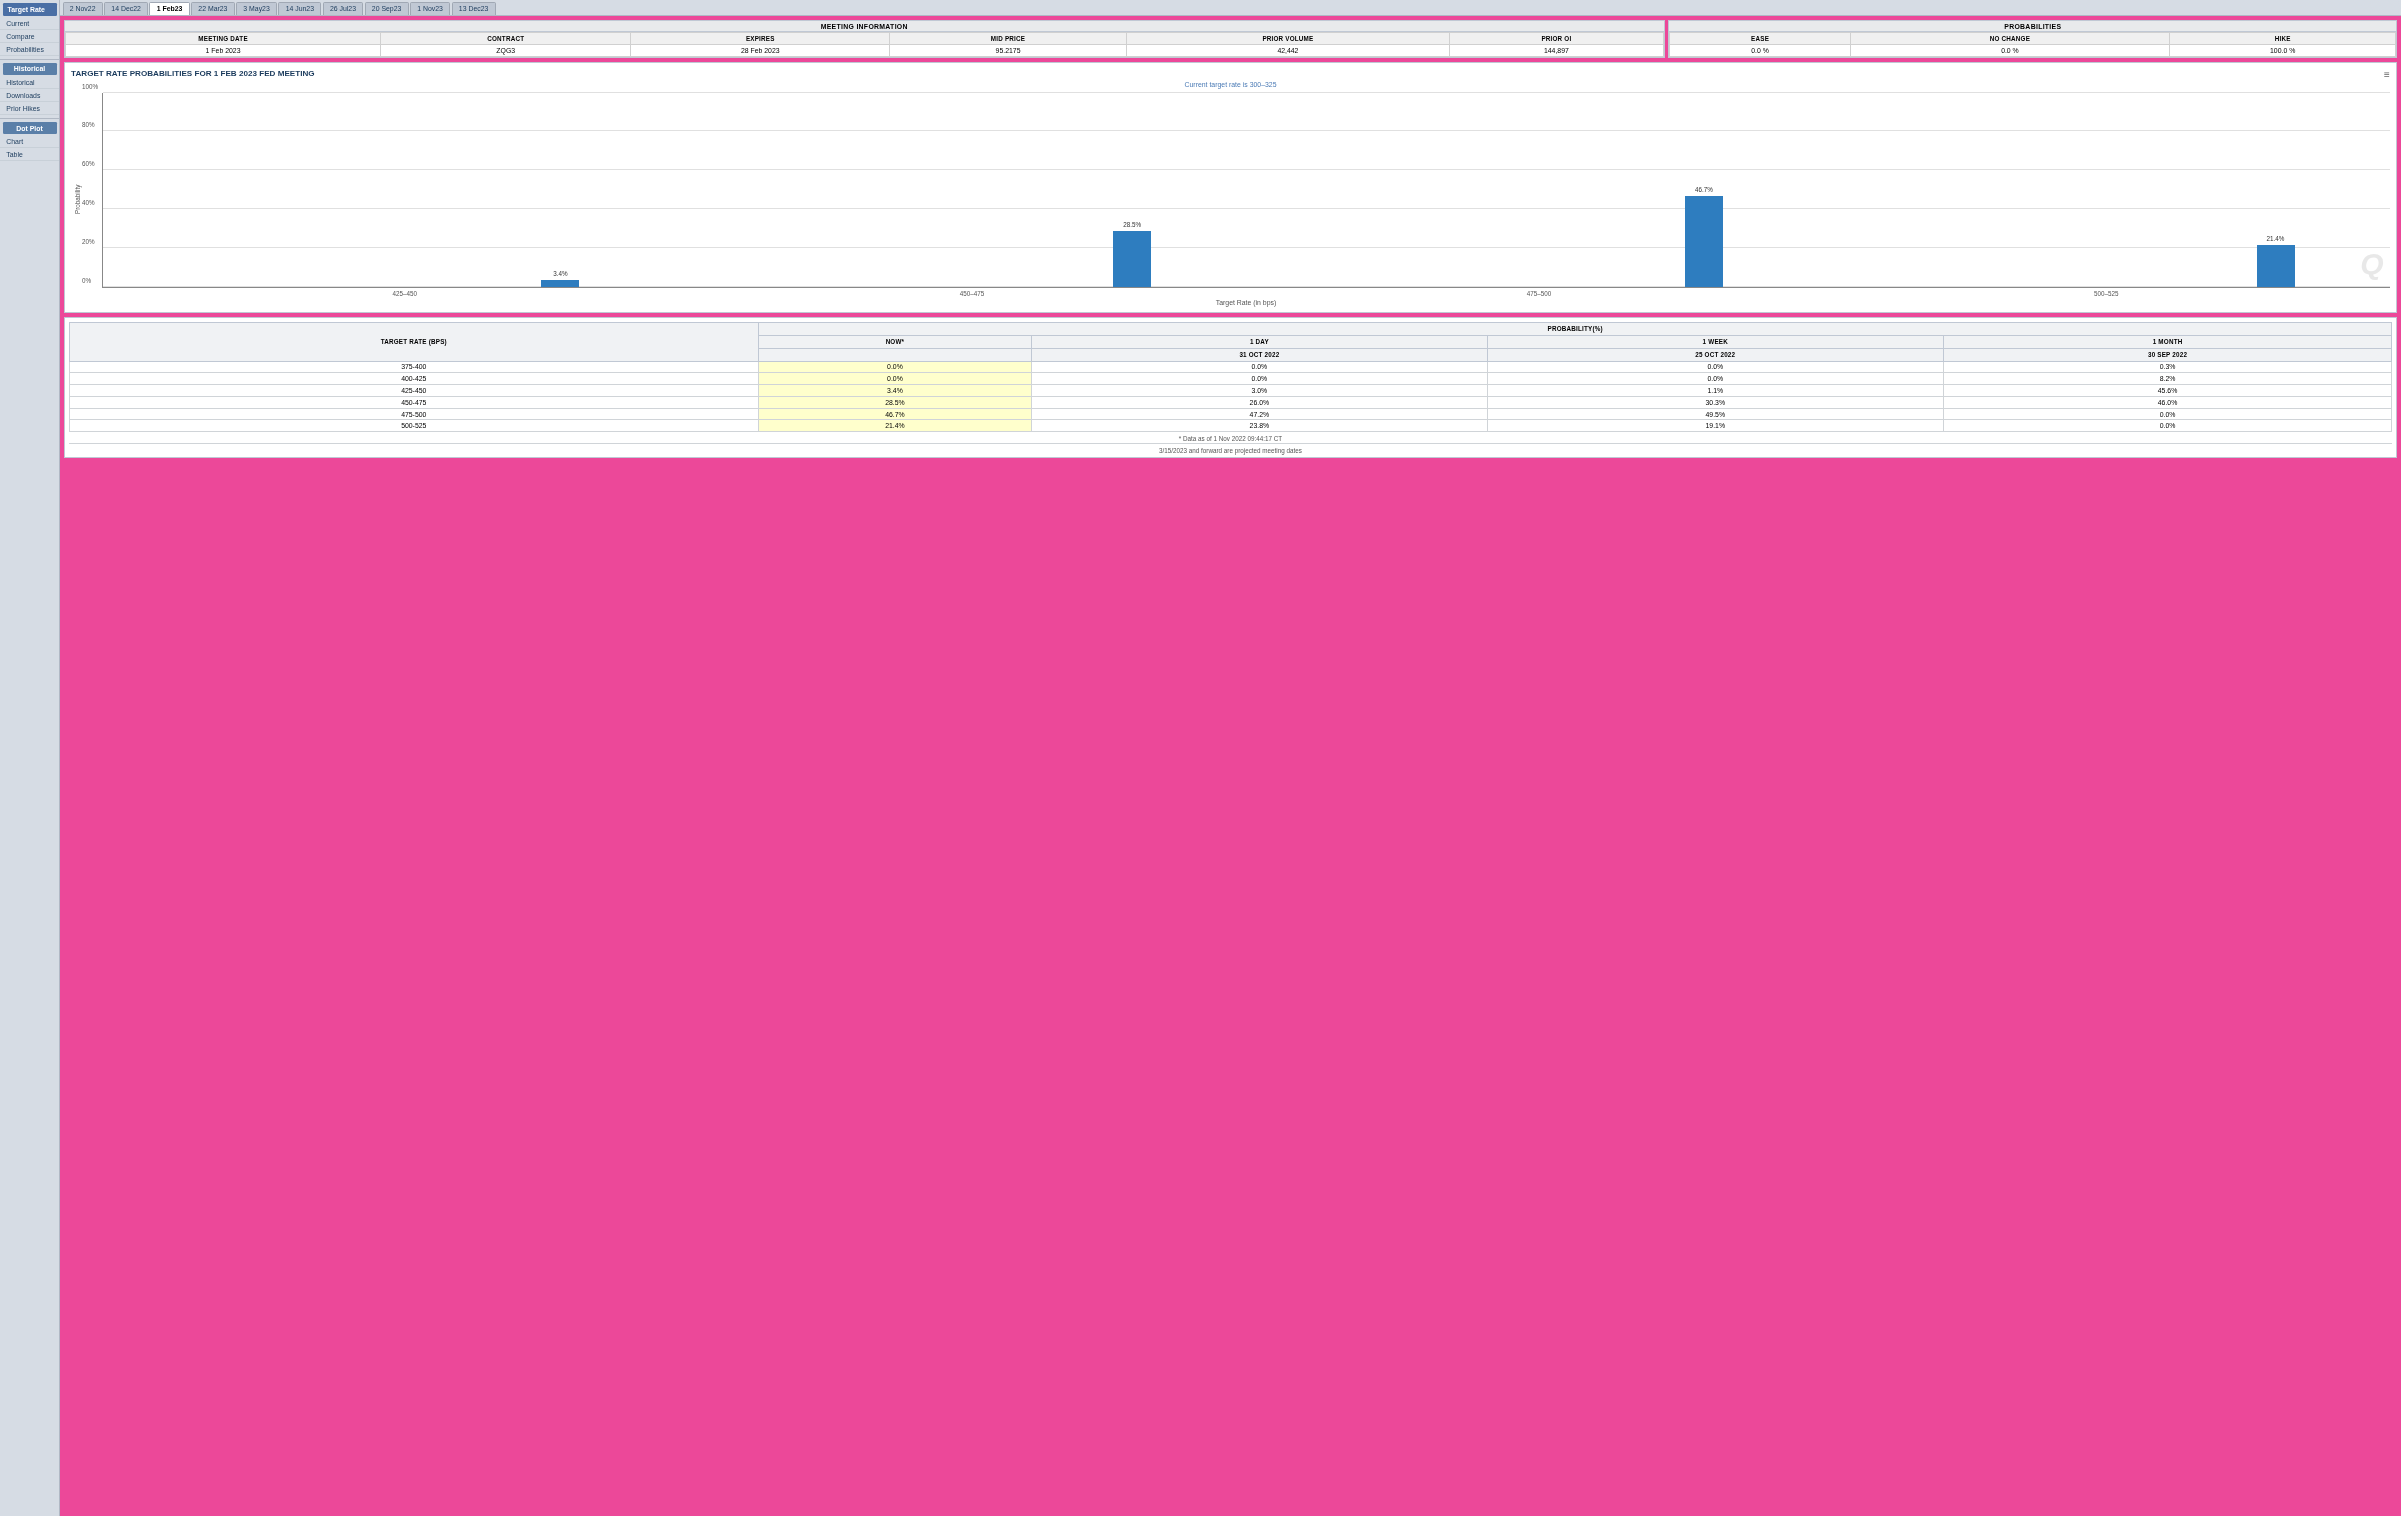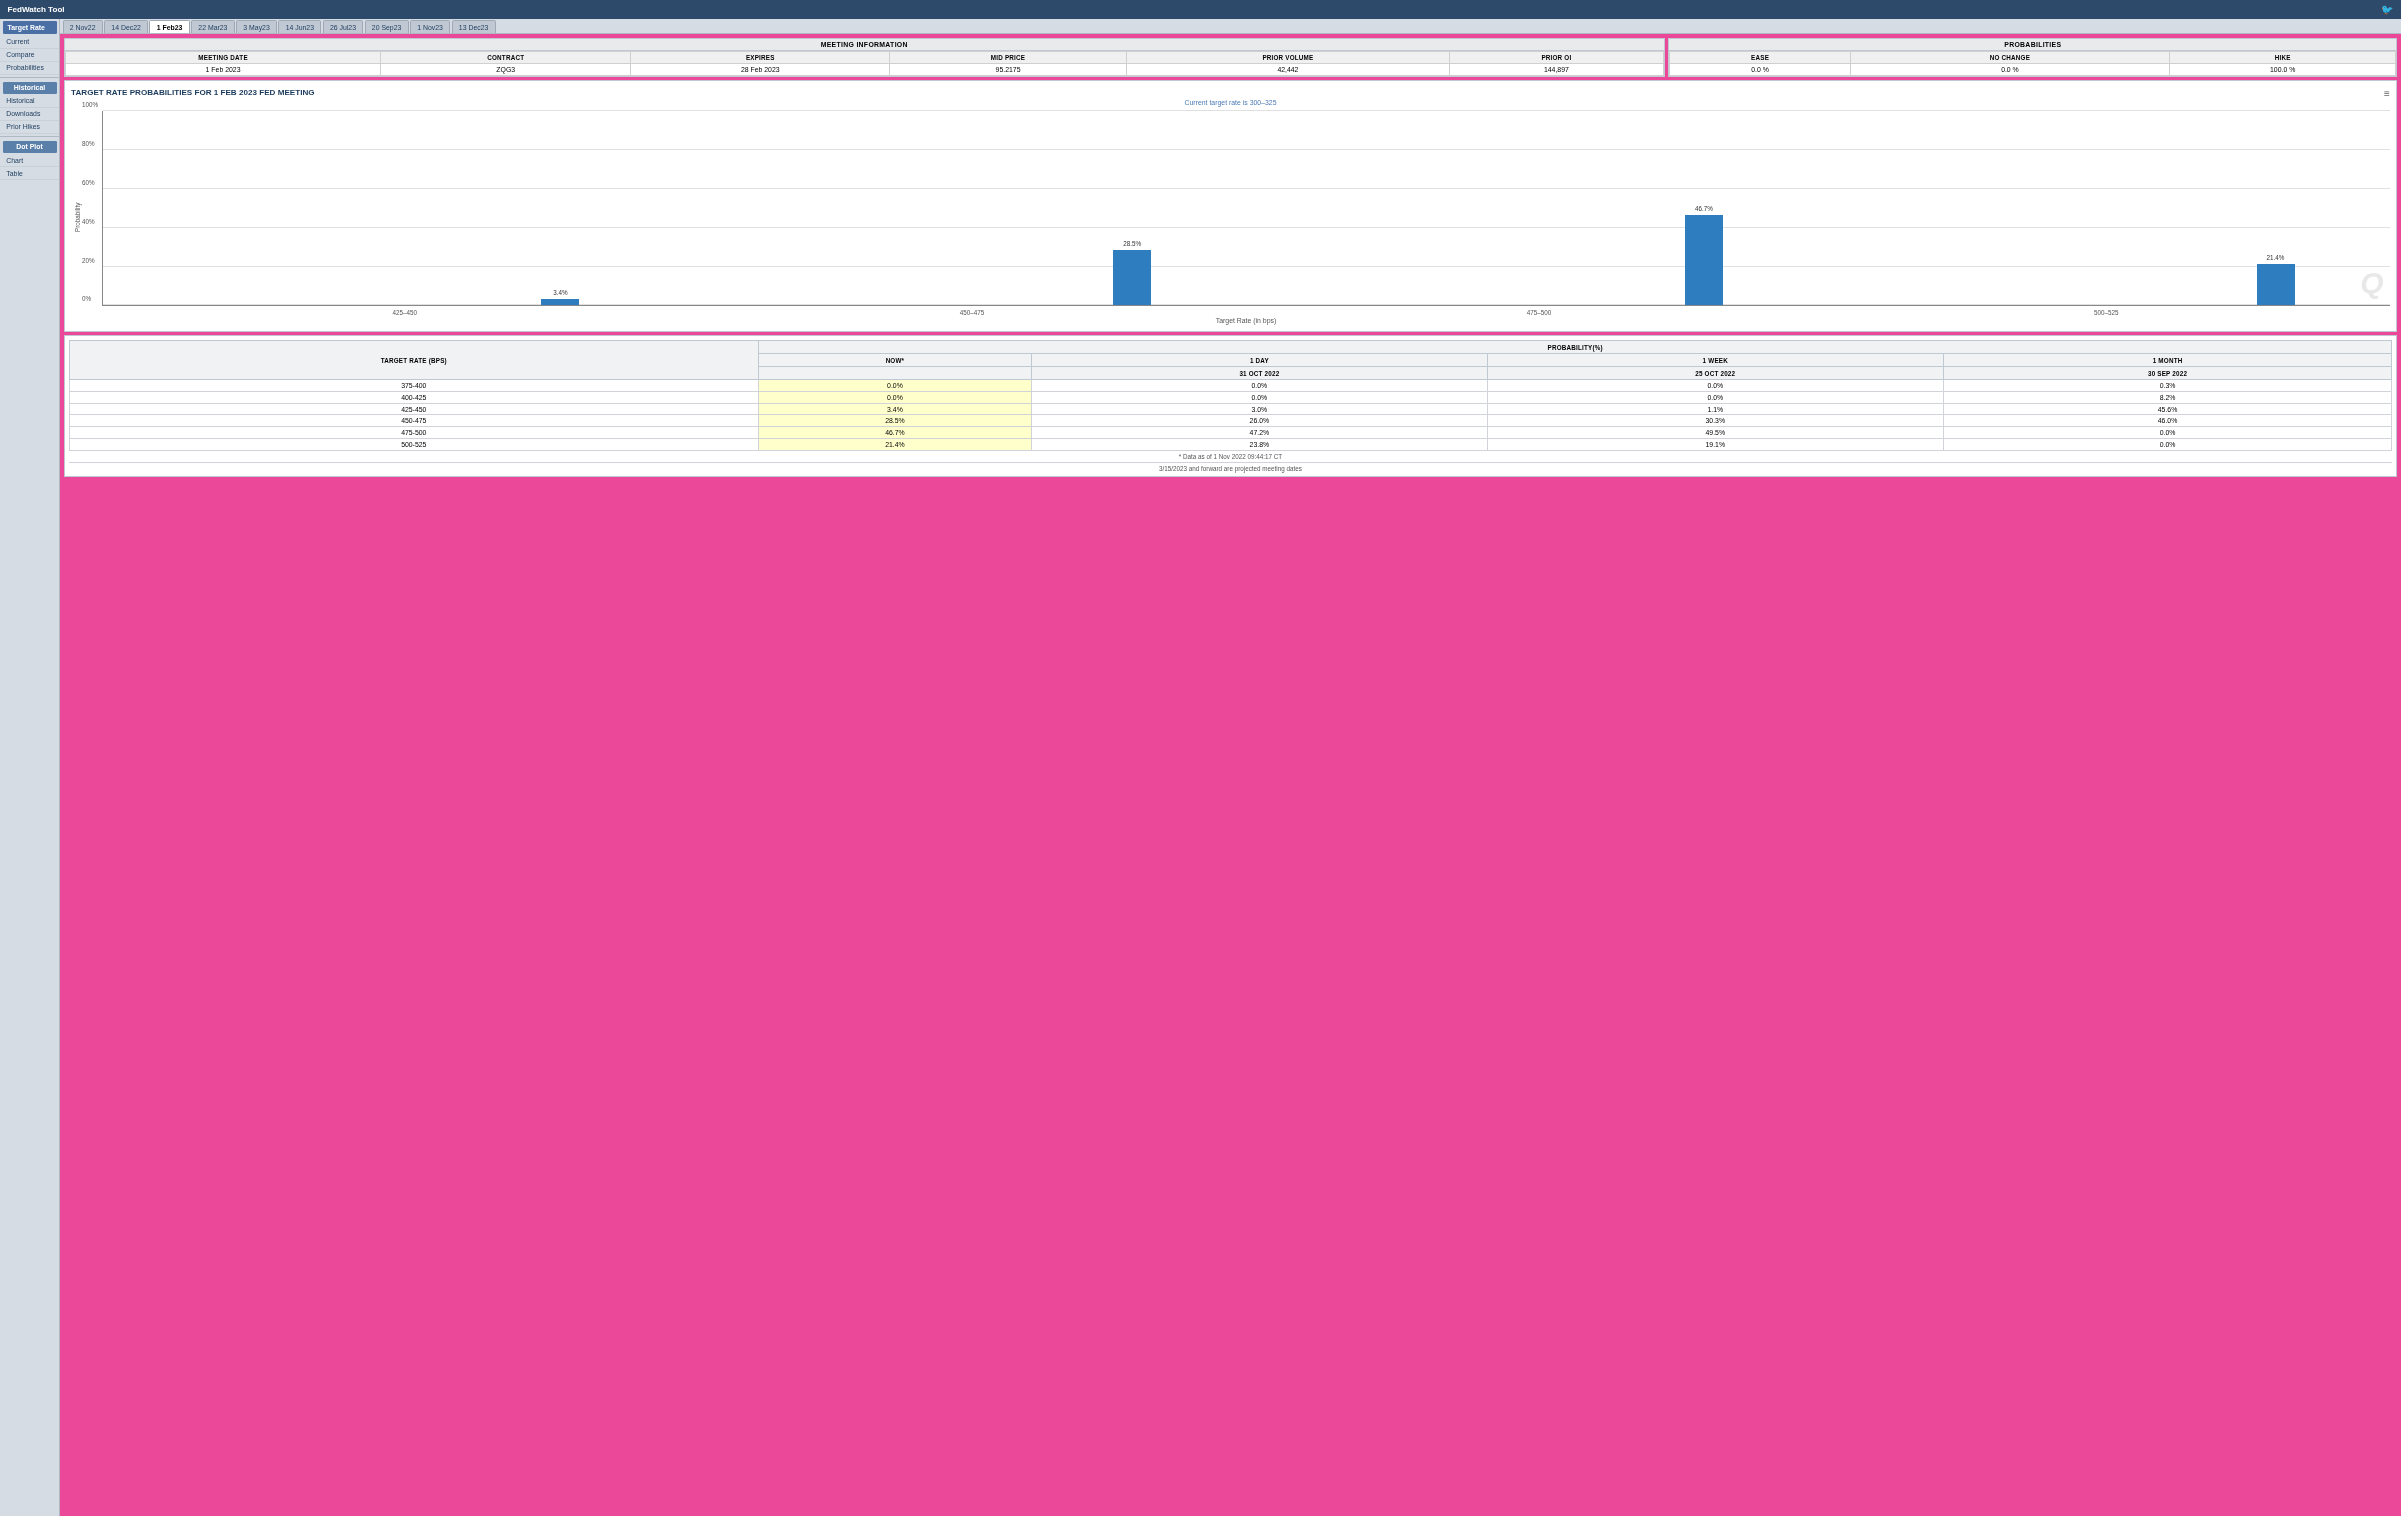--- a/index.html
+++ b/index.html
@@ -279,24 +279,20 @@
       margin-top: 1.3px;
       border-top: 0.6px solid #d0d4d8;
       padding-top: 2.5px;
     }
   </style>
 </head>
 <body>
 
 <div id="app">
 
-  <div id="header">
-    <span>FedWatch Tool</span>
-    <span id="header-twitter">🐦</span>
-  </div>
 
   <div id="main">
 
     <div id="sidebar">
       <button class="sidebar-section-btn">Target Rate</button>
       <div class="sidebar-item">Current</div>
       <div class="sidebar-item">Compare</div>
       <div class="sidebar-item">Probabilities</div>
       <div class="sidebar-divider"></div>
       <div class="sidebar-group-label">Historical</div>

